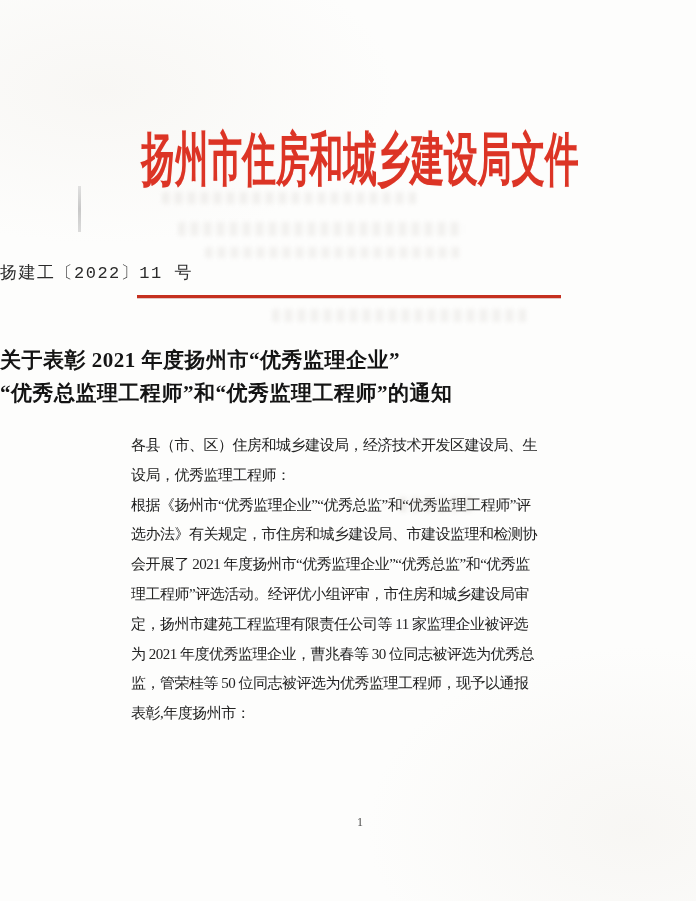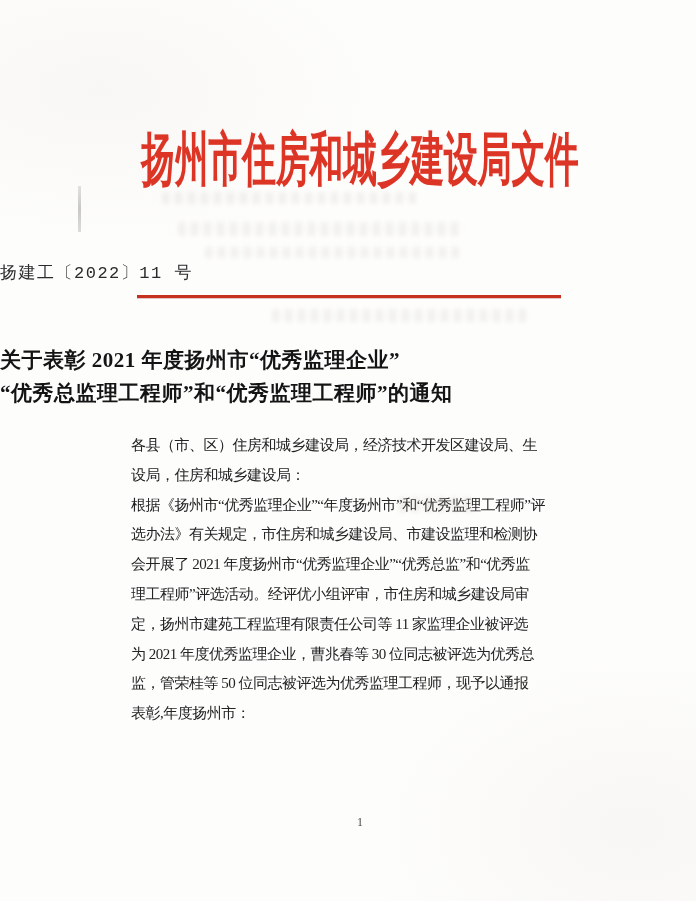--- a/index.html
+++ b/index.html
@@ -156,22 +156,22 @@
 
   <div class="smudge smudge-d"></div>
 
   <div class="notice-title">
     <div>关于表彰 2021 年度扬州市“优秀监理企业”</div>
     <div>“优秀总监理工程师”和“优秀监理工程师”的通知</div>
   </div>
 
   <div class="body-block">
     <div class="body-line">各县（市、区）住房和城乡建设局，经济技术开发区建设局、生</div>
-    <div class="body-line">设局，住房和城乡建设局：</div>
-    <div class="body-line">根据《扬州市“优秀监理企业”“年度扬州市”和“优秀监理工程师”评</div>
+    <div class="body-line">设局，优秀监理工程师：</div>
+    <div class="body-line">根据《扬州市“优秀监理企业”“优秀总监”和“优秀监理工程师”评</div>
     <div class="body-line">选办法》有关规定，市住房和城乡建设局、市建设监理和检测协</div>
     <div class="body-line">会开展了 2021 年度扬州市“优秀监理企业”“优秀总监”和“优秀监</div>
     <div class="body-line">理工程师”评选活动。经评优小组评审，市住房和城乡建设局审</div>
     <div class="body-line">定，扬州市建苑工程监理有限责任公司等 11 家监理企业被评选</div>
     <div class="body-line">为 2021 年度优秀监理企业，曹兆春等 30 位同志被评选为优秀总</div>
     <div class="body-line">监，管荣桂等 50 位同志被评选为优秀监理工程师，现予以通报</div>
     <div class="body-line">表彰,年度扬州市：</div>
   </div>
 
   <div class="smudge smudge-e"></div>

